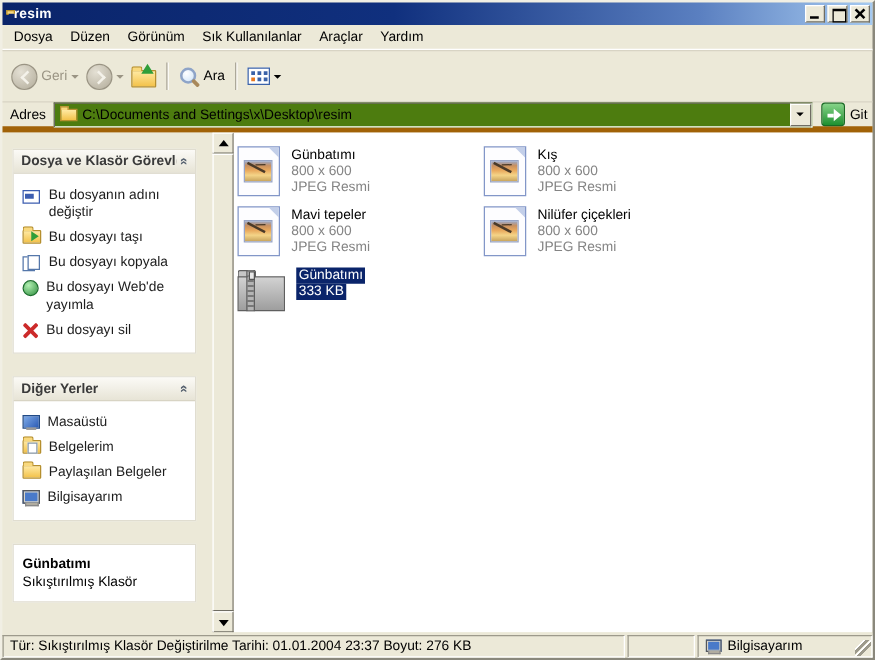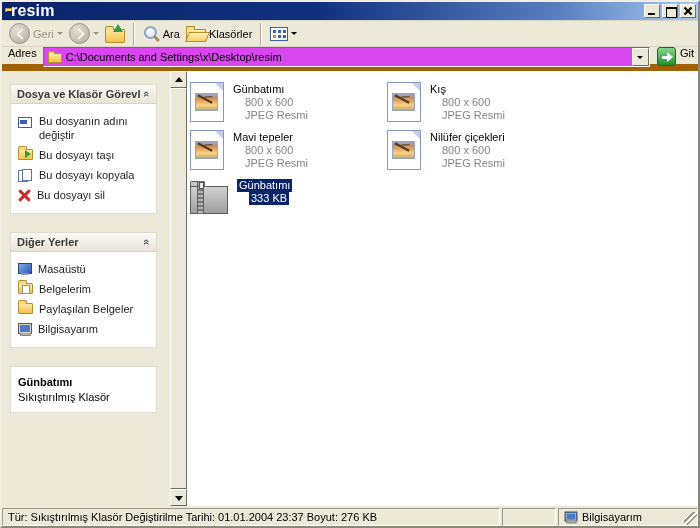--- a/index.html
+++ b/index.html
@@ -3,33 +3,33 @@
 <meta charset="utf-8">
 <style>
   * { margin:0; padding:0; box-sizing:border-box; }
   html,body { width:700px; height:528px; overflow:hidden; }
   body { font-family:"Liberation Sans", sans-serif; font-size:11px; color:#000; background:#3a6ea5; }
 
   .window { width:700px; height:528px; background:#ece9d8; border:2px solid; border-color:#f1efe4 #8a887c #8a887c #f1efe4; display:flex; flex-direction:column; }
 
   
   .titlebar { height:18px; background:linear-gradient(to right,#0a246a 0%,#10307e 45%,#5a7fc0 80%,#a6caf0 100%); display:flex; align-items:center; padding:0 2px 0 3px; flex:none; }
-  .titlebar .title { color:#fff; font-weight:bold; font-size:16px; margin-left:4px; flex:1; letter-spacing:.2px; }
+  .titlebar .title { color:#fff; font-weight:bold; font-size:11px; margin-left:4px; flex:1; letter-spacing:.2px; }
   .tbtn { width:16px; height:14px; background:#ece9d8; border:1px solid; border-color:#fff #6f6d63 #6f6d63 #fff; margin-left:2px; position:relative; flex:none; }
   .tbtn-min::before { content:""; position:absolute; left:3px; bottom:2px; width:7px; height:2px; background:#000; }
   .tbtn-max::before { content:""; position:absolute; left:3px; top:2px; width:9px; height:8px; border:1px solid #000; border-top:2px solid #000; }
   .tbtn-close::before,.tbtn-close::after { content:""; position:absolute; left:2px; top:5px; width:10px; height:2px; background:#000; }
   .tbtn-close::before { transform:rotate(45deg); } .tbtn-close::after { transform:rotate(-45deg); }
 
   
   .menubar { height:20px; display:flex; align-items:center; padding:0 2px; border-bottom:1px solid #fff; flex:none; }
   .menu-item { padding:2px 7px; cursor:default; }
 
   
-  .toolbar { height:27px; display:flex; align-items:center; padding:0 4px; border-top:1px solid #d8d4c4; border-bottom:1px solid #d8d4c4; flex:none; }
+  .toolbar { height:42px; display:flex; align-items:center; padding:0 4px; border-top:1px solid #d8d4c4; border-bottom:1px solid #d8d4c4; flex:none; }
   .tool-group { display:flex; align-items:center; gap:3px; padding:0 3px; height:24px; }
   .tool-label { color:#000; } .tool-label.dis { color:#9a9484; }
   .toolbar-sep { width:2px; height:22px; border-left:1px solid #aca899; border-right:1px solid #fff; margin:0 5px; }
   .caret-down { width:0; height:0; border-left:3px solid transparent; border-right:3px solid transparent; border-top:3px solid #000; }
   .caret-down.dis { border-top-color:#9a9484; }
 
   .ic { position:relative; display:inline-block; vertical-align:middle; flex:none; }
 
   .nav-circle { width:21px; height:21px; border-radius:50%; background:radial-gradient(circle at 35% 30%,#e4e0d4,#b2ac9a); border:1px solid #9a9484; }
   .arrow-l::before { content:""; position:absolute; left:8px; top:6px; width:6px; height:6px; border-left:2px solid #f4f2ea; border-bottom:2px solid #f4f2ea; transform:rotate(45deg); }
@@ -46,23 +46,23 @@
   .search-icon::after { content:""; position:absolute; left:10px; top:12px; width:7px; height:3px; background:#a8885a; transform:rotate(45deg); border-radius:1px; }
 
   .folders-icon { width:20px; height:13px; margin-top:3px; background:linear-gradient(180deg,#ffe9a2,#f3c24a); border:1px solid #b58f2e; }
   .folders-icon::before { content:""; position:absolute; top:-4px; left:-1px; width:7px; height:3px; background:#f9d97e; border:1px solid #b58f2e; border-bottom:none; }
   .folders-icon::after { content:""; position:absolute; left:0px; bottom:-1px; width:19px; height:8px; background:linear-gradient(180deg,#fff2bd,#f7cf63); border:1px solid #b58f2e; transform:skewX(-22deg); }
 
   .views-icon { width:18px; height:14px; background:#fff; border:1px solid #3a62a8; }
   .views-icon::before { content:""; position:absolute; left:2px; top:2px; width:3px; height:3px; background:#3a62a8; box-shadow:5px 0 #3a62a8, 10px 0 #3a62a8, 0 5px #e87820, 5px 5px #3a62a8, 10px 5px #3a62a8; }
 
   
-  .addressbar { height:24px; display:flex; align-items:flex-start; padding:0 4px; border-bottom:7px solid #a16207; flex:none; }
+  .addressbar { height:24px; display:flex; align-items:center; padding:0 4px; border-bottom:5px solid #a16207; flex:none; }
   .addr-label { margin:0 6px 0 2px; }
-  .addr-input { flex:1; height:20px; background:#d946ef; border:1px solid; border-color:#6f6d63 #fff #fff #6f6d63; display:flex; align-items:center; padding-left:3px; }
+  .addr-input { flex:1; height:20px; background:#4d7c0f; border:1px solid; border-color:#6f6d63 #fff #fff #6f6d63; display:flex; align-items:center; padding-left:3px; }
   .addr-input .folder-small { width:14px; height:10px; margin:1px 4px 0 1px; }
   .folder-small { background:linear-gradient(180deg,#ffe9a2,#f3c24a); border:1px solid #b58f2e; position:relative; }
   .folder-small::before { content:""; position:absolute; top:-3px; left:-1px; width:5px; height:2px; background:#f9d97e; border:1px solid #b58f2e; border-bottom:none; }
   .addr-text { flex:1; }
   .addr-drop { width:17px; height:18px; background:#ece9d8; border:1px solid; border-color:#fff #6f6d63 #6f6d63 #fff; display:flex; align-items:center; justify-content:center; }
   .go-btn { width:19px; height:19px; margin:0 4px 0 7px; border-radius:3px; background:linear-gradient(180deg,#86d489,#1f9030); border:1px solid #186b24; position:relative; }
   .go-btn::before { content:""; position:absolute; left:4px; top:8px; width:5px; height:3px; background:#fff; }
   .go-btn::after { content:""; position:absolute; left:9px; top:4px; border-left:6px solid #fff; border-top:5px solid transparent; border-bottom:5px solid transparent; }
 
   
@@ -116,21 +116,21 @@
   .sb-btn.up::before { content:""; position:absolute; left:4px; top:5px; border-left:4px solid transparent; border-right:4px solid transparent; border-bottom:5px solid #000; }
   .sb-btn.down::before { content:""; position:absolute; left:4px; top:6px; border-left:4px solid transparent; border-right:4px solid transparent; border-top:5px solid #000; }
   .sb-thumb { position:absolute; left:0; top:17px; bottom:17px; width:17px; background:#ece9d8; border:1px solid; border-color:#fff #6f6d63 #6f6d63 #fff; }
 
   
   .main { flex:1; background:#fff; overflow:hidden; padding:11px 0 0 3px; }
   .files { display:grid; grid-template-columns:197px 197px; grid-auto-rows:48px; }
   .tile { display:flex; gap:9px; align-items:flex-start; }
   .tile-text { padding-top:1px; line-height:13px; }
   .tile-name { color:#000; }
-  .tile-detail { color:#848484;margin-left:12px; }
+  .tile-detail { color:#848484; }
   .hl { background:#0a246a; color:#fff; padding:0 2px; display:inline-block; }
 
   .jpeg-file-icon { width:34px; height:40px; }
   .jpeg-file-icon .page { position:absolute; inset:0; background:#fdfdff; border:1px solid #8296c8; }
   .jpeg-file-icon .fold { position:absolute; top:1px; right:1px; width:0; height:0; border-top:8px solid #c3cfe9; border-left:8px solid transparent; }
   .jpeg-file-icon .thumb { position:absolute; left:5px; top:11px; width:23px; height:18px; border:1px solid #98a4c4; background:linear-gradient(180deg,#9aa8c8 0%,#c89060 22%,#e8a85c 45%,#f4d488 70%,#c8a45c 100%); overflow:hidden; }
   .jpeg-file-icon .branch { position:absolute; left:1px; top:4px; width:16px; height:2px; background:#4a3a28; transform:rotate(28deg); }
   .jpeg-file-icon .branch::after { content:""; position:absolute; left:6px; top:-3px; width:8px; height:1px; background:#4a3a28; transform:rotate(-30deg); }
 
   .zip-folder-icon { width:38px; height:33px; margin-top:3px; }
@@ -155,42 +155,46 @@
 <div class="window">
 
   <div class="titlebar">
     <span class="ic folder-small"></span>
     <span class="title">resim</span>
     <span class="tbtn tbtn-min"></span>
     <span class="tbtn tbtn-max"></span>
     <span class="tbtn tbtn-close"></span>
   </div>
 
+  <div class="menubar" id="menubar">
+      <span class="menu-item">Dosya</span>
+      <span class="menu-item">Düzen</span>
+      <span class="menu-item">Görünüm</span>
+      <span class="menu-item">Sık Kullanılanlar</span>
+      <span class="menu-item">Araçlar</span>
+      <span class="menu-item">Yardım</span>
+    </div>
 
   <div class="toolbar">
     <div class="tool-group">
       <span class="ic nav-circle arrow-l"></span>
       <span class="tool-label dis">Geri</span>
       <span class="caret-down dis"></span>
     </div>
     <div class="tool-group">
       <span class="ic nav-circle arrow-r"></span>
       <span class="caret-down dis"></span>
     </div>
     <div class="tool-group">
       <span class="ic up-icon"></span>
     </div>
     <span class="toolbar-sep"></span>
     <div class="tool-group">
       <span class="ic search-icon"></span>
       <span class="tool-label">Ara</span>
-    </div>
-    <div class="tool-group">
-      <span class="ic folders-icon"></span>
-      <span class="tool-label">Klasörler</span>
     </div>
     <span class="toolbar-sep"></span>
     <div class="tool-group">
       <span class="ic views-icon"></span>
       <span class="caret-down"></span>
     </div>
   </div>
 
   <div class="addressbar">
     <span class="addr-label">Adres</span>
@@ -220,20 +224,24 @@
             </div>
             <div class="task-item">
               <span class="ic move-icon"></span>
               <span>Bu dosyayı taşı</span>
             </div>
             <div class="task-item">
               <span class="ic copy-icon"></span>
               <span>Bu dosyayı kopyala</span>
             </div>
             <div class="task-item">
+              <span class="ic publish-icon"></span>
+              <span>Bu dosyayı Web'de yayımla</span>
+            </div>
+            <div class="task-item">
               <span class="ic delete-icon"></span>
               <span>Bu dosyayı sil</span>
             </div>
           </div>
       </div>
 
       <div class="panelbox">
         <div class="panel-header">
           <span class="hdr-text">Diğer Yerler</span>
           <span class="chevron-up-icon"></span>

